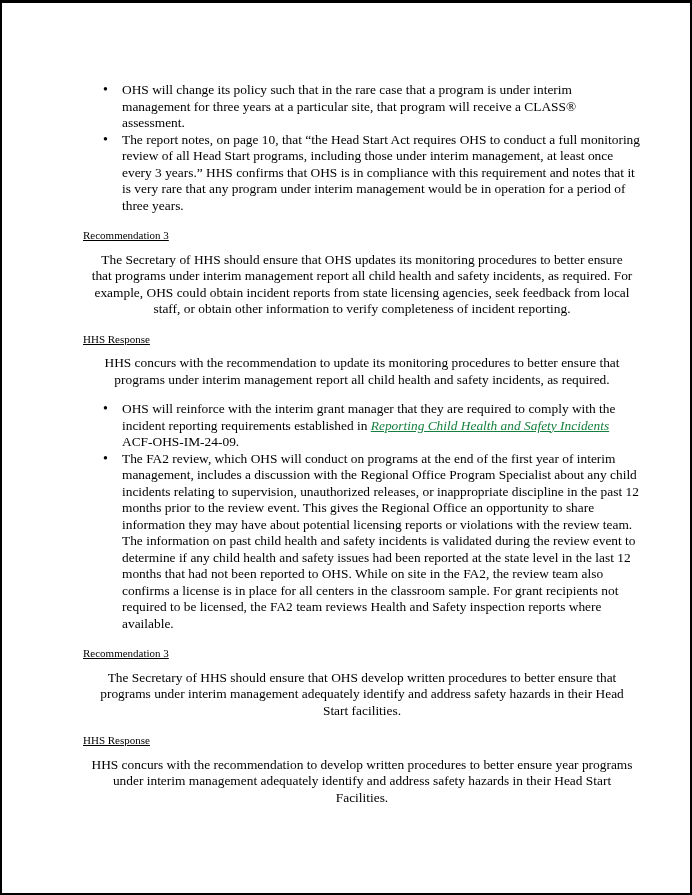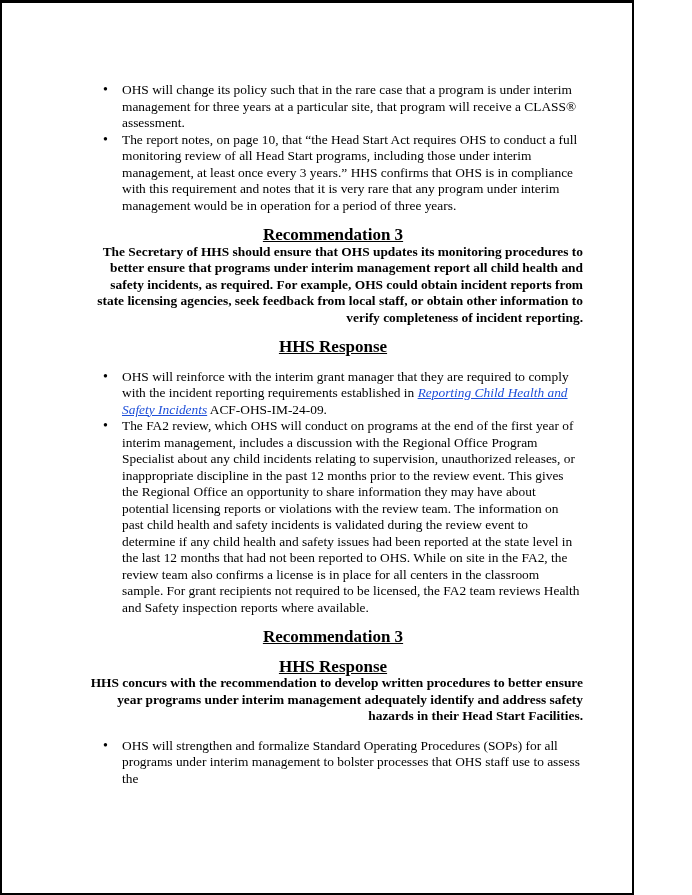--- a/index.html
+++ b/index.html
@@ -2,49 +2,47 @@
 <html><head>
 <meta charset="utf-8">
 <style>
   html, body {
     margin: 0;
     padding: 0;
     background: #ffffff;
   }
   .page {
     position: relative;
-    width: 634px;
+    width: 692px;
     height: 895px;
     background: #ffffff;
     box-sizing: border-box;
     border: 2px solid #000000;
     border-top-width: 3px;
     overflow: hidden;
     font-family: "Liberation Serif", "DejaVu Serif", serif;
     font-size: 13.4px;
     line-height: 16.5px;
     color: #000000;
   }
   .content {
     position: absolute;
     top: 0; left: 0; right: 0; bottom: 0;
     padding: 79px 49px 0 81px;
   }
   p {
-    margin: 0;
-    text-align: right;
-    font-weight: bold;
+    margin: 8px;
+    text-align: center;
   }
   h3 {
     margin: 13px 0 0 0;
-    font-size: 17px;
+    font-size: 11px;
     line-height: 16.5px;
-    font-weight: bold;
+    font-weight: normal;
     text-decoration: underline;
-    text-align: center;
   }
   ul.doc-list {
     margin: 13px 0 0 0;
     padding: 0;
     list-style: none;
   }
   ul.doc-list.first {
     margin-top: 0;
   }
   ul.doc-list li {
@@ -73,31 +71,30 @@
 
     <ul class="doc-list first">
       <li>OHS will change its policy such that in the rare case that a program is under interim management for three years at a particular site, that program will receive a CLASS® assessment.</li>
       <li>The report notes, on page 10, that “the Head Start Act requires OHS to conduct a full monitoring review of all Head Start programs, including those under interim management, at least once every 3 years.” HHS confirms that OHS is in compliance with this requirement and notes that it is very rare that any program under interim management would be in operation for a period of three years.</li>
     </ul>
 
     <h3>Recommendation 3</h3>
     <p>The Secretary of HHS should ensure that OHS updates its monitoring procedures to better ensure that programs under interim management report all child health and safety incidents, as required. For example, OHS could obtain incident reports from state licensing agencies, seek feedback from local staff, or obtain other information to verify completeness of incident reporting.</p>
 
     <h3>HHS Response</h3>
+    <p>HHS concurs with the recommendation to update its monitoring procedures to better ensure that programs under interim management report all child health and safety incidents, as required.</p>
 
     <ul class="doc-list">
       <li>
-        <span>OHS will reinforce with the interim grant manager that they are required to comply with the incident reporting requirements established in </span><a class="doc-link" style="color: #1d4ed8;">Reporting Child Health and Safety Incidents</a><span> ACF-OHS-IM-24-09.</span>
+        <span>OHS will reinforce with the interim grant manager that they are required to comply with the incident reporting requirements established in </span><a class="doc-link" style="color: #15803d;">Reporting Child Health and Safety Incidents</a><span> ACF-OHS-IM-24-09.</span>
       </li>
       <li>The FA2 review, which OHS will conduct on programs at the end of the first year of interim management, includes a discussion with the Regional Office Program Specialist about any child incidents relating to supervision, unauthorized releases, or inappropriate discipline in the past 12 months prior to the review event. This gives the Regional Office an opportunity to share information they may have about potential licensing reports or violations with the review team. The information on past child health and safety incidents is validated during the review event to determine if any child health and safety issues had been reported at the state level in the last 12 months that had not been reported to OHS. While on site in the FA2, the review team also confirms a license is in place for all centers in the classroom sample.  For grant recipients not required to be licensed, the FA2 team reviews Health and Safety inspection reports where available.</li>
     </ul>
 
     <h3>Recommendation 3</h3>
+    <p>The Secretary of HHS should ensure that OHS develop written procedures to better ensure that programs under interim management adequately identify and address safety hazards in their Head Start facilities.</p>
 
     <h3>HHS Response</h3>
     <p>HHS concurs with the recommendation to develop written procedures to better ensure year programs under interim management adequately identify and address safety hazards in their Head Start Facilities.</p>
 
-    <ul class="doc-list">
-      <li>OHS will strengthen and formalize Standard Operating Procedures (SOPs) for all programs under interim management to bolster processes that OHS staff use to assess the</li>
-    </ul>
 
   </div>
 </div>
 
 </body></html>

